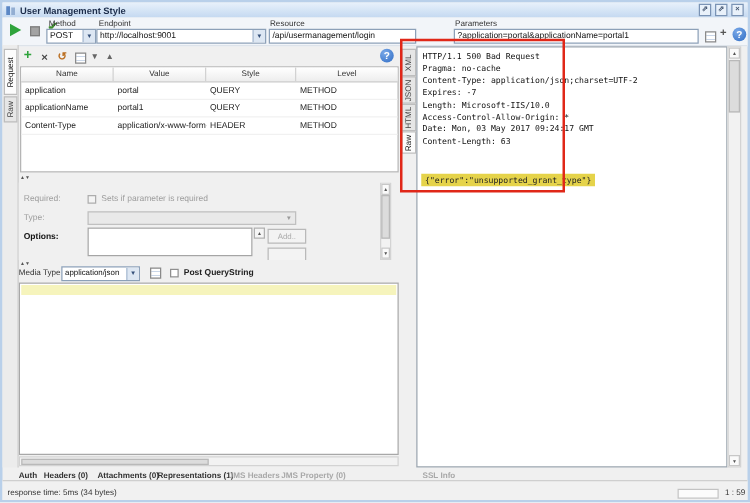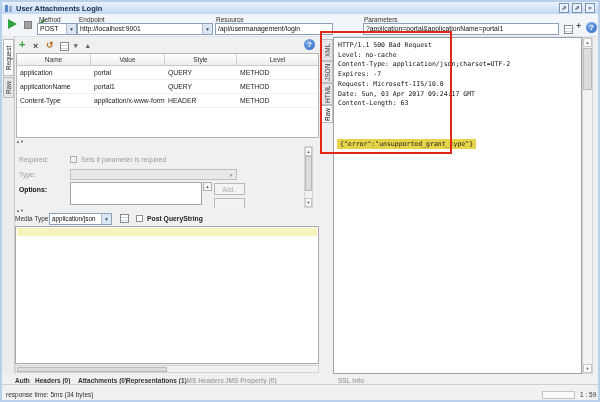--- a/index.html
+++ b/index.html
@@ -83,21 +83,21 @@
 </head>
 <body>
 
 <div id="app">
 
   <div class="abs titlebar">
     <span class="req-ico">
         <i></i>
         <i></i>
       </span>
-    <span class="titletext">User Attachments Login</span>
+    <span class="titletext">User Management Style</span>
     <span class="tbtns">
       <span class="tbtn">⇗</span>
       <span class="tbtn">⇗</span>
       <span class="tbtn">×</span>
     </span>
   </div>
 
   <div class="abs topbar"></div>
   <div class="abs play" style="left:6px;top:17px;"></div>
   <div class="abs stop" style="left:22px;top:19px;"></div>
@@ -222,25 +222,26 @@
   <div class="abs stext" style="left:578px;top:389px;">1 : 59</div>
 
   <div class="abs vtab" style="left:319px;top:37px;width:12px;height:22px;">XML</div>
   <div class="abs vtab" style="left:319px;top:59px;width:12px;height:22px;">JSON</div>
   <div class="abs vtab" style="left:319px;top:81px;width:12px;height:22px;">HTML</div>
   <div class="abs vtab sel" style="left:319px;top:103px;width:12px;height:18px;">Raw</div>
 
   <div class="abs respcontent" style="left:331px;top:35px;width:249px;height:337px;">
     <div style="position:absolute;left:4px;top:3px;">
       <div class="rline">HTTP/1.1 500 Bad Request</div>
-      <div class="rline">Level: no-cache</div>
+      <div class="rline">Pragma: no-cache</div>
       <div class="rline">Content-Type: application/json;charset=UTF-2</div>
       <div class="rline">Expires: -7</div>
-      <div class="rline">Request: Microsoft-IIS/10.0</div>
-      <div class="rline">Date: Sun, 03 Apr 2017 09:24:17 GMT</div>
+      <div class="rline">Length: Microsoft-IIS/10.0</div>
+      <div class="rline">Access-Control-Allow-Origin: *</div>
+      <div class="rline">Date: Mon, 03 May 2017 09:24:17 GMT</div>
       <div class="rline">Content-Length: 63</div>
     </div>
     <div class="errline" style="position:absolute;left:3px;top:101px;">{"error":"unsupported_grant_type"}</div>
   </div>
 
   <div class="abs sbar" style="left:580px;top:35px;width:11px;height:337px;">
     <div class="sarrow" style="top:0;">▲</div>
     <div class="sthumb" style="top:10px;height:42px;"></div>
     <div class="sarrow" style="bottom:0;">▼</div>
   </div>

